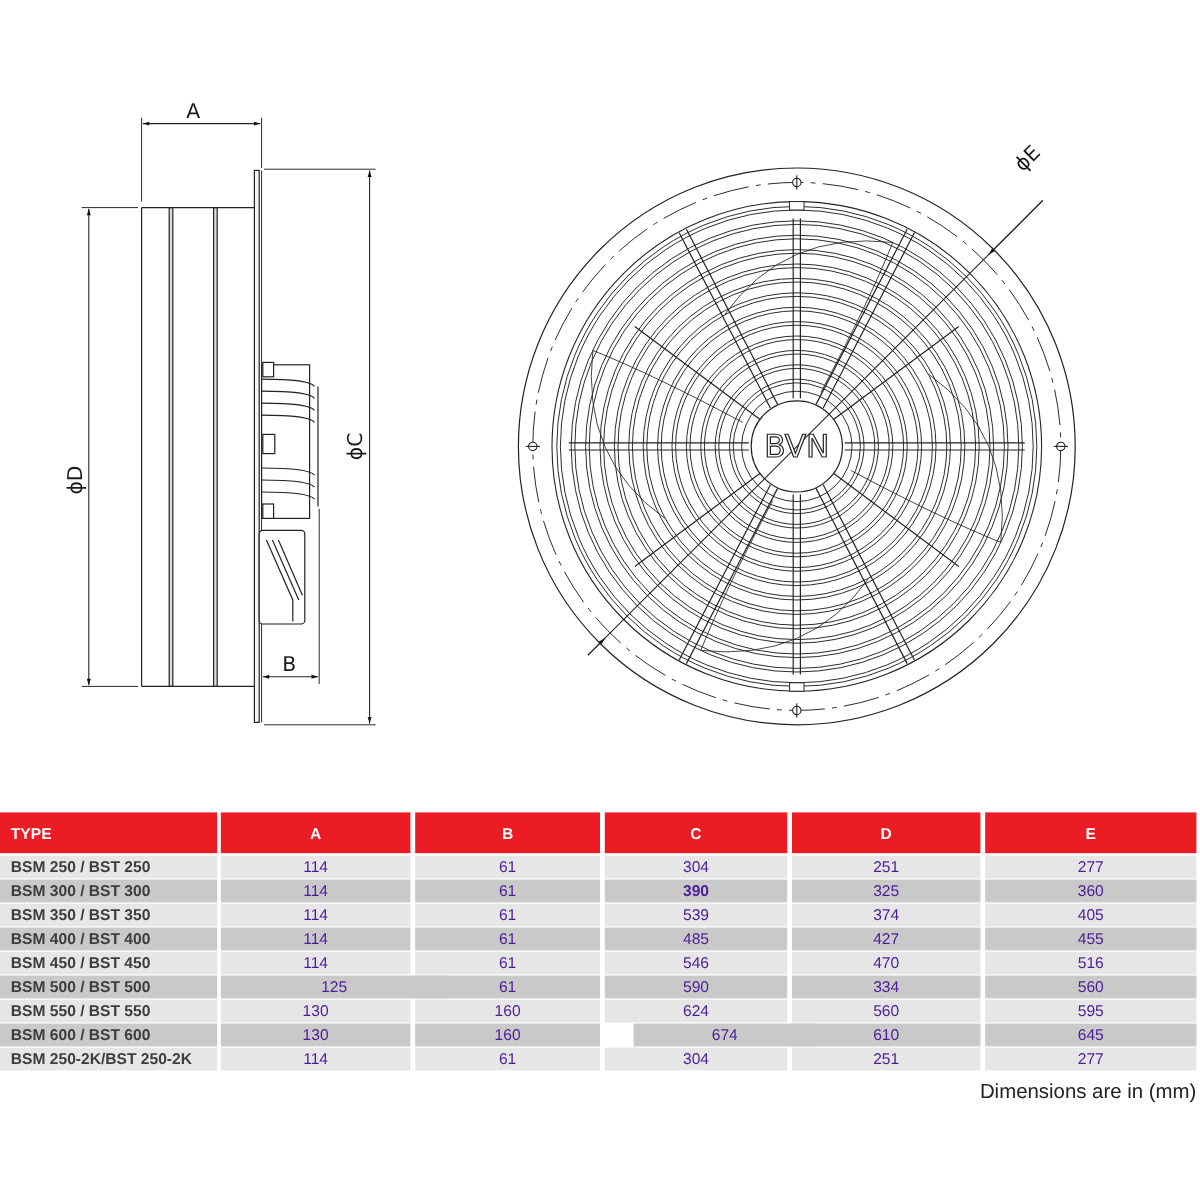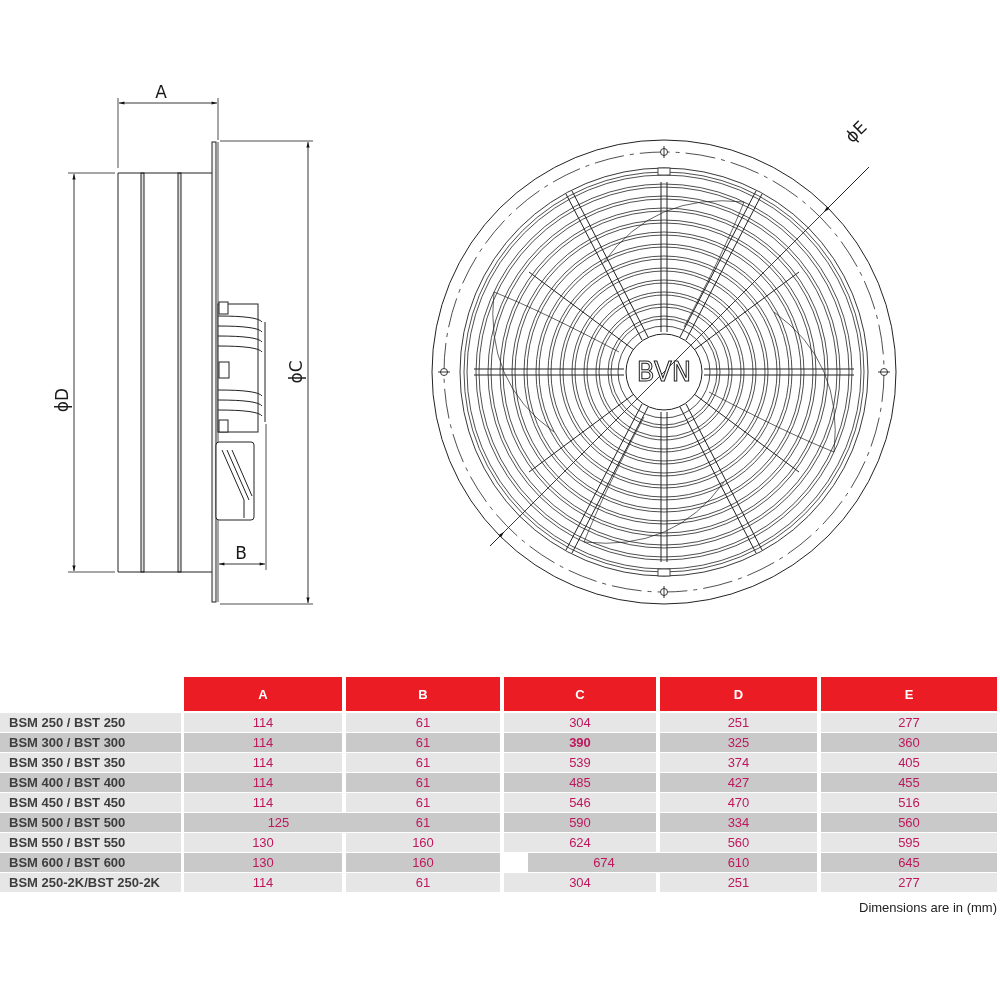--- a/index.html
+++ b/index.html
@@ -2,27 +2,27 @@
 <html><head>
 <meta charset="utf-8">
 <style>
   html,body{margin:0;padding:0;background:#fff;}
   body{width:1000px;height:1000px;position:relative;overflow:hidden;font-family:"Liberation Sans",sans-serif;}
   #drawing{position:absolute;left:0;top:0;width:1000px;height:660px;}
   .dimlbl{font-family:"DejaVu Sans",sans-serif;font-size:17px;fill:#1a1a1a;}
   .hub-text{font-family:"DejaVu Sans",sans-serif;font-size:26px;fill:#fff;stroke:#222;stroke-width:1;}
   #spec-table{position:absolute;left:0;top:677px;width:1000px;}
   .row{position:absolute;left:0;width:1000px;height:19px;}
-  .cell{position:absolute;top:0;height:100%;display:flex;align-items:center;justify-content:center;font-size:13px;color:#be185d;}
+  .cell{position:absolute;top:0;height:100%;display:flex;align-items:center;justify-content:center;font-size:13px;color:#4c1d95;}
   .cell.type{justify-content:flex-start;padding-left:9px;box-sizing:border-box;font-weight:bold;color:#3d3d3d;}
   .hdr{height:34px;top:0;}
   .hdr .cell{background:#ec1c24;color:#fff;font-weight:bold;font-size:13px;}
   .row.light .cell{background:#e6e6e7;}
   .row.dark .cell{background:#c9c9ca;}
-  #footnote{position:absolute;right:3px;top:900px;font-size:13px;color:#222;}
+  #footnote{position:absolute;right:3px;top:900px;font-size:17px;color:#222;}
 </style>
 </head>
 <body>
 
 <svg id="drawing" viewBox="0 0 1000 660" xmlns="http://www.w3.org/2000/svg">
   <defs>
     <marker id="arr" viewBox="0 0 10 10" refX="10" refY="5" markerWidth="10" markerHeight="6" orient="auto-start-reverse">
       <path d="M0,2 L10,5 L0,8 z" fill="#111"></path>
     </marker>
   </defs>
@@ -157,20 +157,21 @@
     <line x1="-174" y1="174" x2="205" y2="-205" stroke-width="0.9"></line>
     <line x1="160" y1="-160" x2="205" y2="-205" stroke-width="0.9" marker-start="url(#arr)"></line>
     <line x1="-160" y1="160" x2="-174" y2="174" stroke-width="0.9" marker-start="url(#arr)"></line>
   </g>
   <text class="hub-text" x="664" y="381" text-anchor="middle">BVN</text>
   <text class="dimlbl" transform="translate(860,136) rotate(-45)" text-anchor="middle">ϕE</text>
 </svg>
 
 <div id="spec-table">
   <div class="row hdr">
+    <div class="cell type" style="left:0;width:181px;">TYPE</div>
     <div class="cell" style="left:184px;width:158px;">A</div>
     <div class="cell" style="left:346px;width:154px;">B</div>
     <div class="cell" style="left:504px;width:152px;">C</div>
     <div class="cell" style="left:660px;width:157px;">D</div>
     <div class="cell" style="left:821px;width:176px;">E</div>
   </div>
 
   <div class="row light" style="top:36px;">
     <div class="cell type" style="left:0;width:181px;">BSM 250 / BST 250</div>
     <div class="cell" style="left:184px;width:158px;">114</div>

